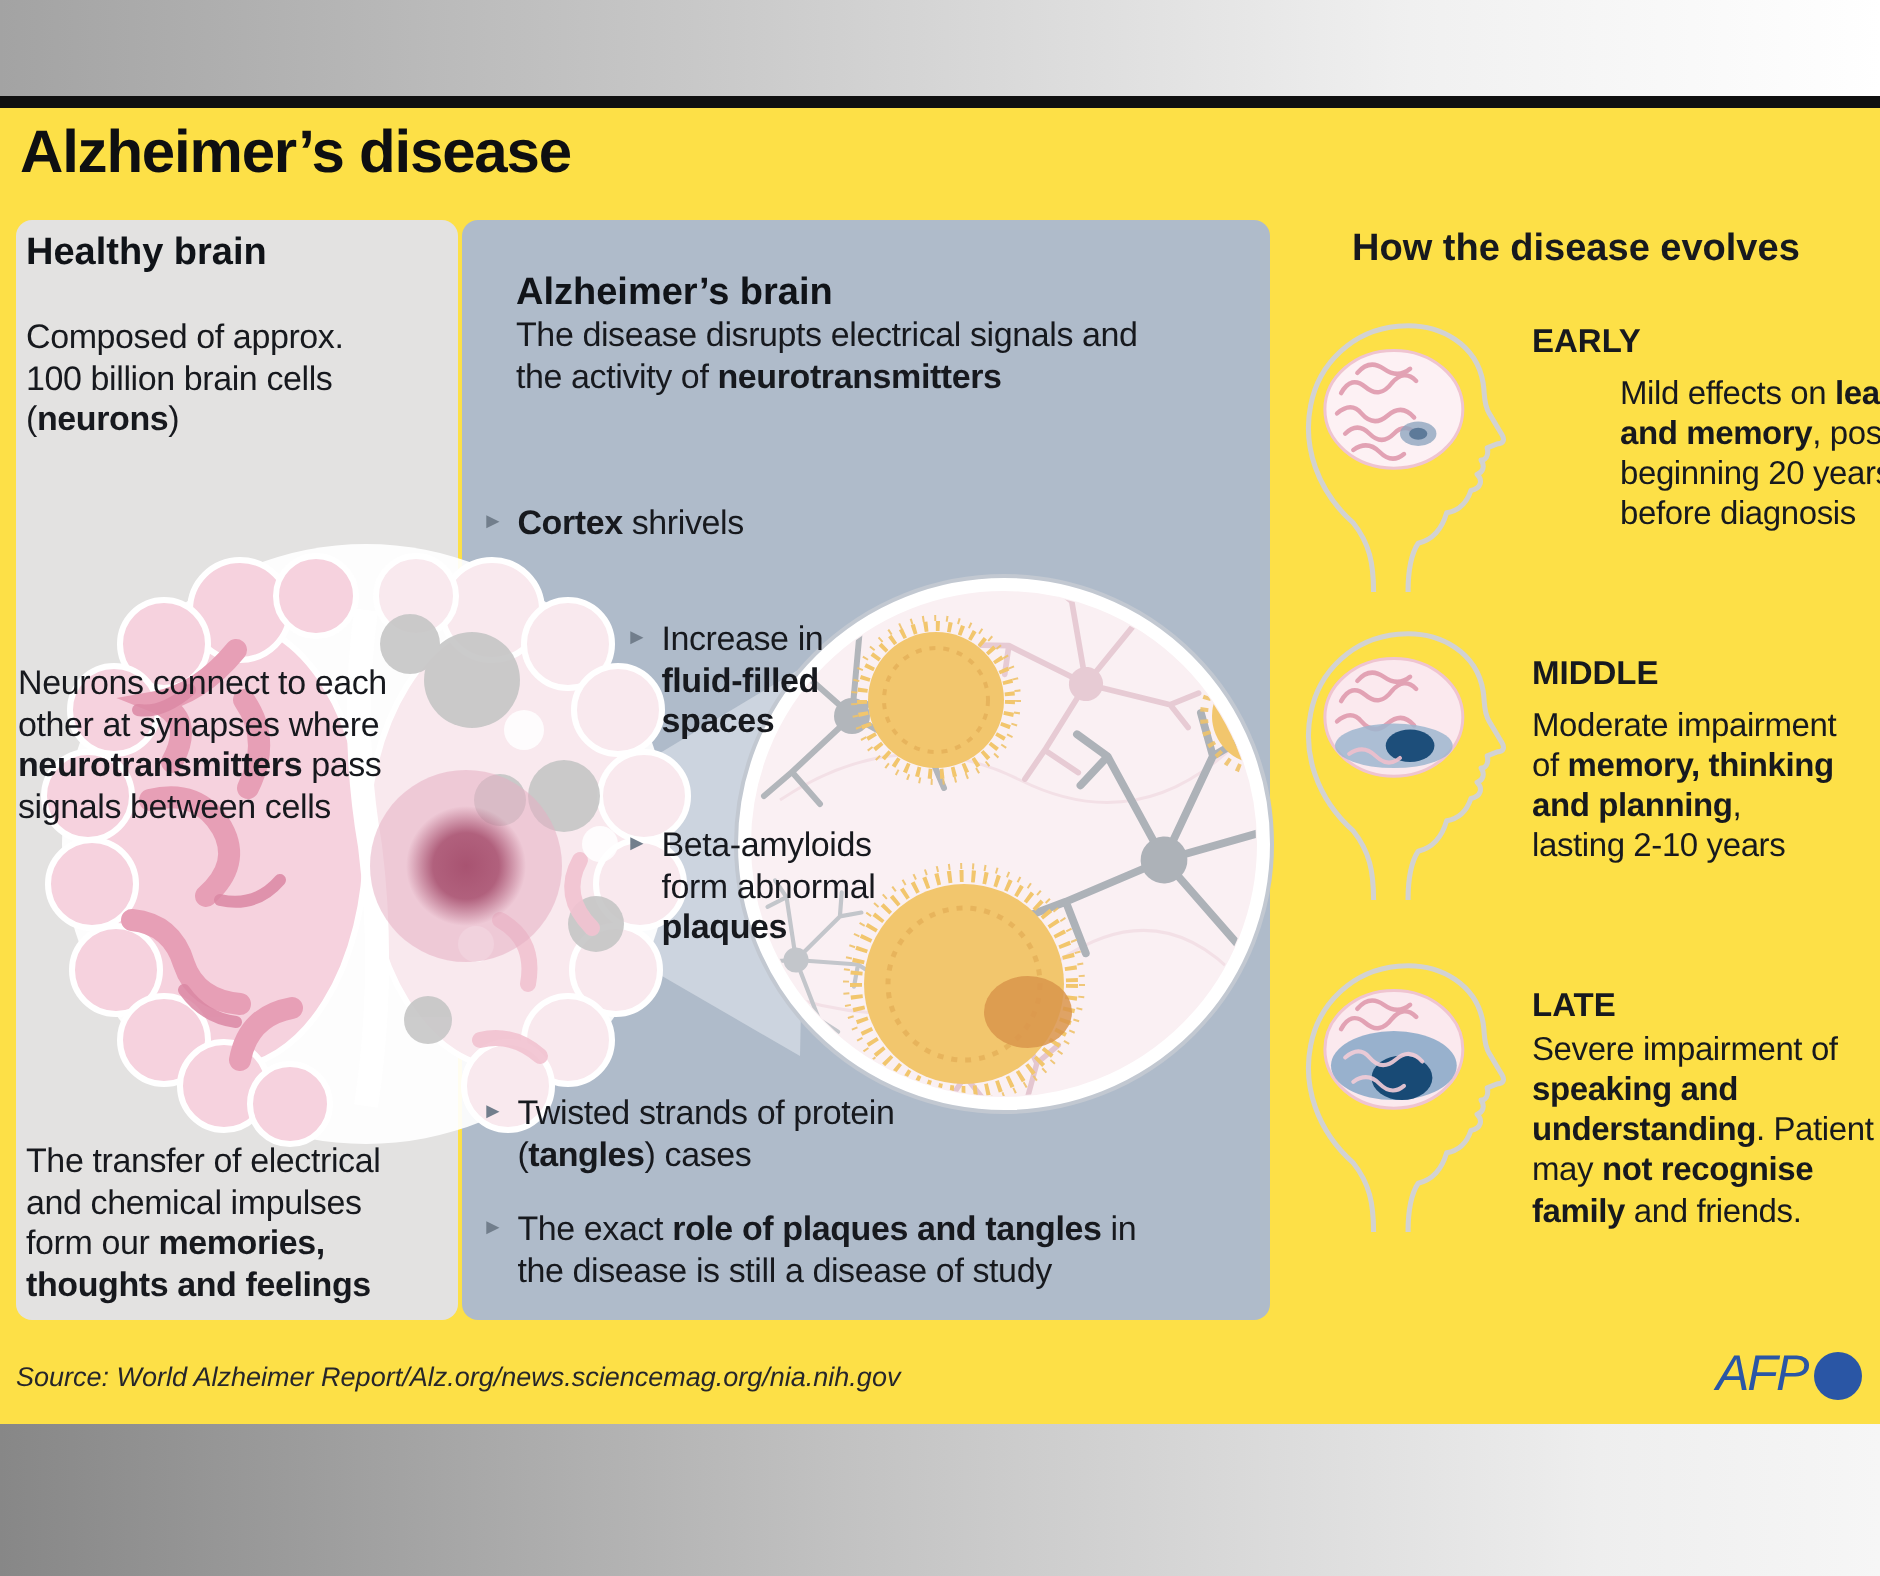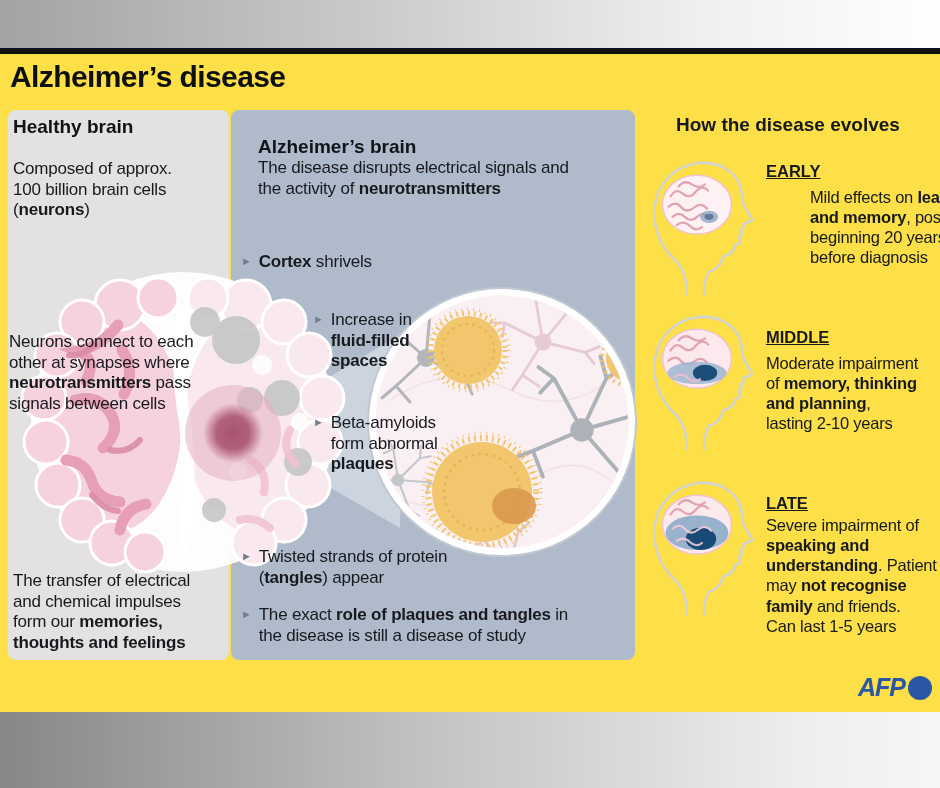--- a/index.html
+++ b/index.html
@@ -31,33 +31,33 @@
   .a-intro{left:258px;top:158px;width:330px;}
   .bullet{display:flex;gap:7px;}
   .bullet .tri{flex:0 0 auto;font-size:11px;line-height:1.7;color:#727e8c;}
   .b1{left:241px;top:252px;width:240px;}
   .b2{left:313px;top:310px;width:125px;}
   .b3{left:313px;top:413px;width:160px;}
   .b4{left:241px;top:547px;width:215px;}
   .b5{left:241px;top:605px;width:345px;}
   
   .evo-heading{left:676px;top:114px;font-size:19px;font-weight:700;}
-  .stage-label{font-size:16.5px;font-weight:700;left:766px;text-decoration:underline;}
+  .stage-label{font-size:16.5px;font-weight:700;left:766px;}
   .stage-body{font-size:16.5px;line-height:1.22;letter-spacing:-0.2px;left:766px;}
   .stage-body b{font-weight:700;}
   .lbl-early{top:162px;} .txt-early{top:187px;width:172px;margin-left:44px;}
   .lbl-middle{top:328px;} .txt-middle{top:353px;width:155px;}
   .lbl-late{top:494px;} .txt-late{top:515px;width:172px;}
   .nl{display:block;}
   .head-svg{width:112px;height:142px;left:646px;}
   .head-early{top:156px;} .head-middle{top:310px;} .head-late{top:476px;}
   
   .source{left:8px;top:681px;font-size:13.5px;font-style:italic;color:#26262a;}
   .afp{left:858px;top:673px;display:flex;align-items:center;gap:3px;}
-  .afp-text{font-size:25px;font-weight:700;font-style:italic;color:#2a56a5;letter-spacing:-1px;}
+  .afp-text{font-size:25px;font-weight:400;font-style:italic;color:#2a56a5;letter-spacing:-1px;}
   .afp-dot{width:24px;height:24px;border-radius:50%;background:#2a56a5;}
   .illu{left:0;top:100px;width:660px;height:570px;pointer-events:none;}
   .z1{z-index:1}.z2{z-index:2}.z3{z-index:3}
 </style>
 </head>
 <body>
 
 <div class="page">
 
   <div class="abs top-bar"></div>
@@ -206,21 +206,21 @@
   <div class="abs body-txt bullet b2 z3">
     <span class="tri">►</span>
     <span><span>Increase in </span><b>fluid-filled spaces</b></span>
   </div>
   <div class="abs body-txt bullet b3 z3">
     <span class="tri">►</span>
     <span><span>Beta-amyloids form abnormal </span><b>plaques</b></span>
   </div>
   <div class="abs body-txt bullet b4 z3">
     <span class="tri">►</span>
-    <span><span>Twisted strands of protein (</span><b>tangles</b><span>) appear</span></span>
+    <span><span>Twisted strands of protein (</span><b>tangles</b><span>) cases</span></span>
   </div>
   <div class="abs body-txt bullet b5 z3">
     <span class="tri">►</span>
     <span><span>The exact </span><b>role of plaques and tangles</b><span> in the disease is still a disease of study</span></span>
   </div>
 
   <div class="abs evo-heading z3">How the disease evolves</div>
 
   <svg class="abs head-svg head-early z3" viewBox="0 0 110 140">
     <ellipse cx="50" cy="48" rx="34" ry="29" fill="#fdf1f4" stroke="#efc4d0" stroke-width="1.5"></ellipse>
@@ -264,20 +264,21 @@
     <path d="M40 138 C40 124,38 114,30 104 C12 88,5 66,9 46 C13 25,30 9,52 7 C74 5,91 17,94 35 C95 41,94 45,97 50 L103 60 C105 63,104 65,101 65 L96 67 C97 71,95 73,93 73 C95 76,94 79,91 80 C94 83,93 87,88 88 C86 94,82 98,76 99 C74 106,70 112,62 114 C58 120,57 128,57 138" fill="none" stroke="#d2d2d2" stroke-width="2.5" stroke-linejoin="round"></path>
   </svg>
 
   <div class="abs stage-label lbl-early z3">EARLY</div>
   <div class="abs stage-body txt-early z3"><span>Mild effects on </span><b>learning and memory</b><span>, possibly beginning 20 years before diagnosis</span></div>
 
   <div class="abs stage-label lbl-middle z3">MIDDLE</div>
   <div class="abs stage-body txt-middle z3"><span>Moderate impairment of </span><b>memory, thinking and planning</b><span>, lasting 2-10 years</span></div>
 
   <div class="abs stage-label lbl-late z3">LATE</div>
-  <div class="abs stage-body txt-late z3"><span>Severe impairment of </span><b>speaking and understanding</b><span>. Patient may </span><b>not recognise family</b><span> and friends.</span><span class="nl">Can last 1-5 years</span></div>
-
+  <div class="abs stage-body txt-late z3"><span>Severe impairment of </span><b>speaking and understanding</b><span>. Patient may </span><b>not recognise family</b><span> and friends.</span></div>
+
+  <div class="abs source z3">Source: World Alzheimer Report/Alz.org/news.sciencemag.org/nia.nih.gov</div>
   <div class="abs afp z3">
     <span class="afp-text">AFP</span>
     <span class="afp-dot"></span>
   </div>
 
 </div>
 
 </body></html>

